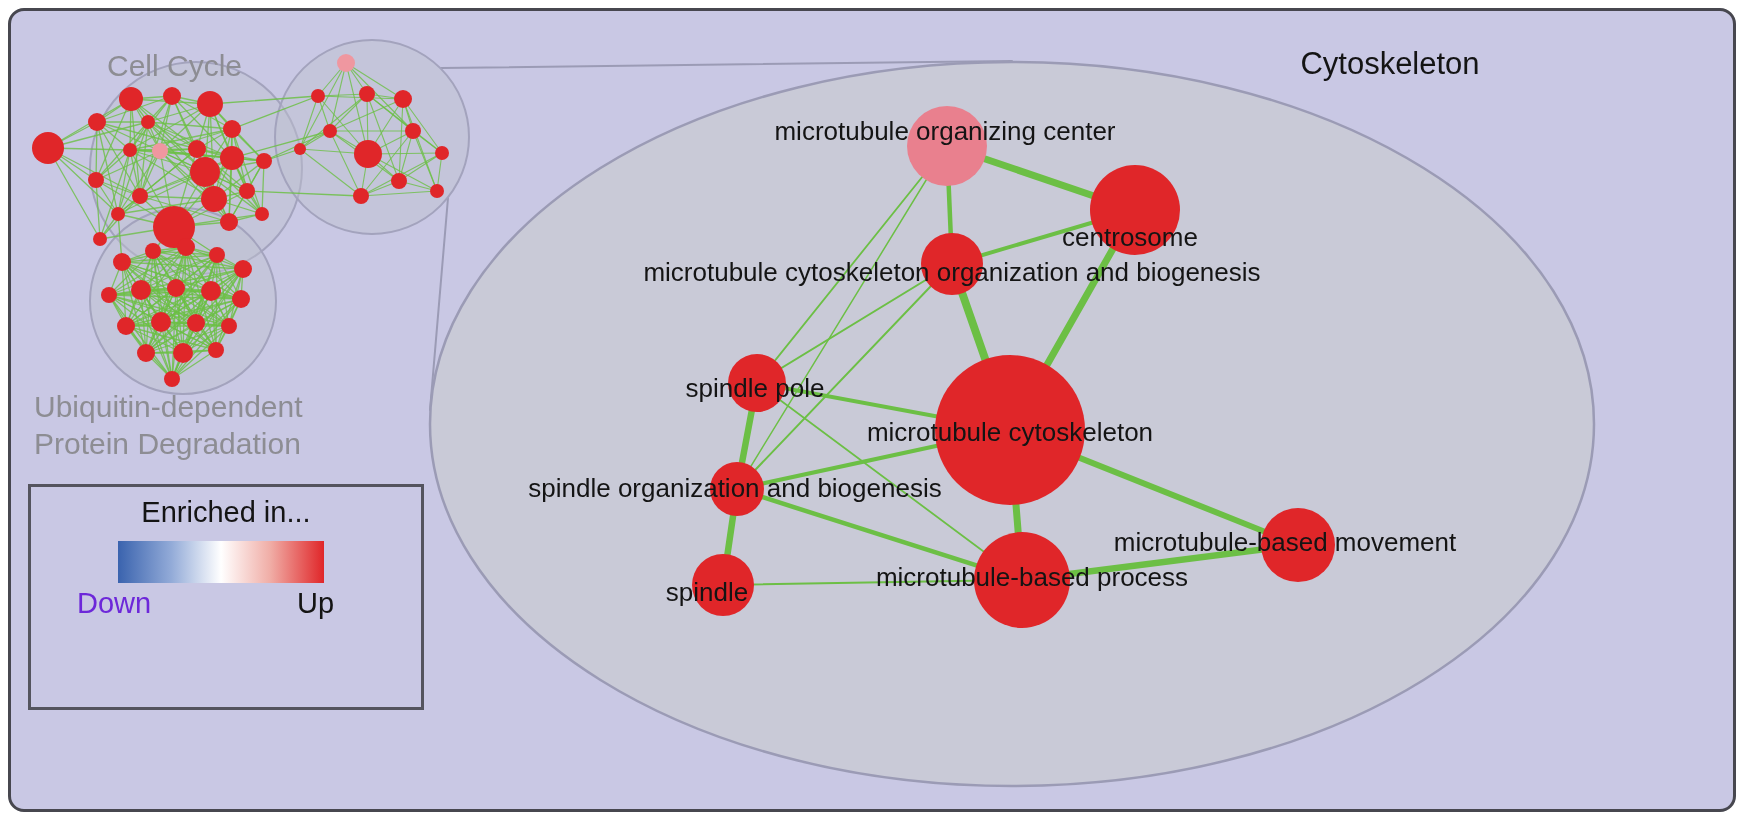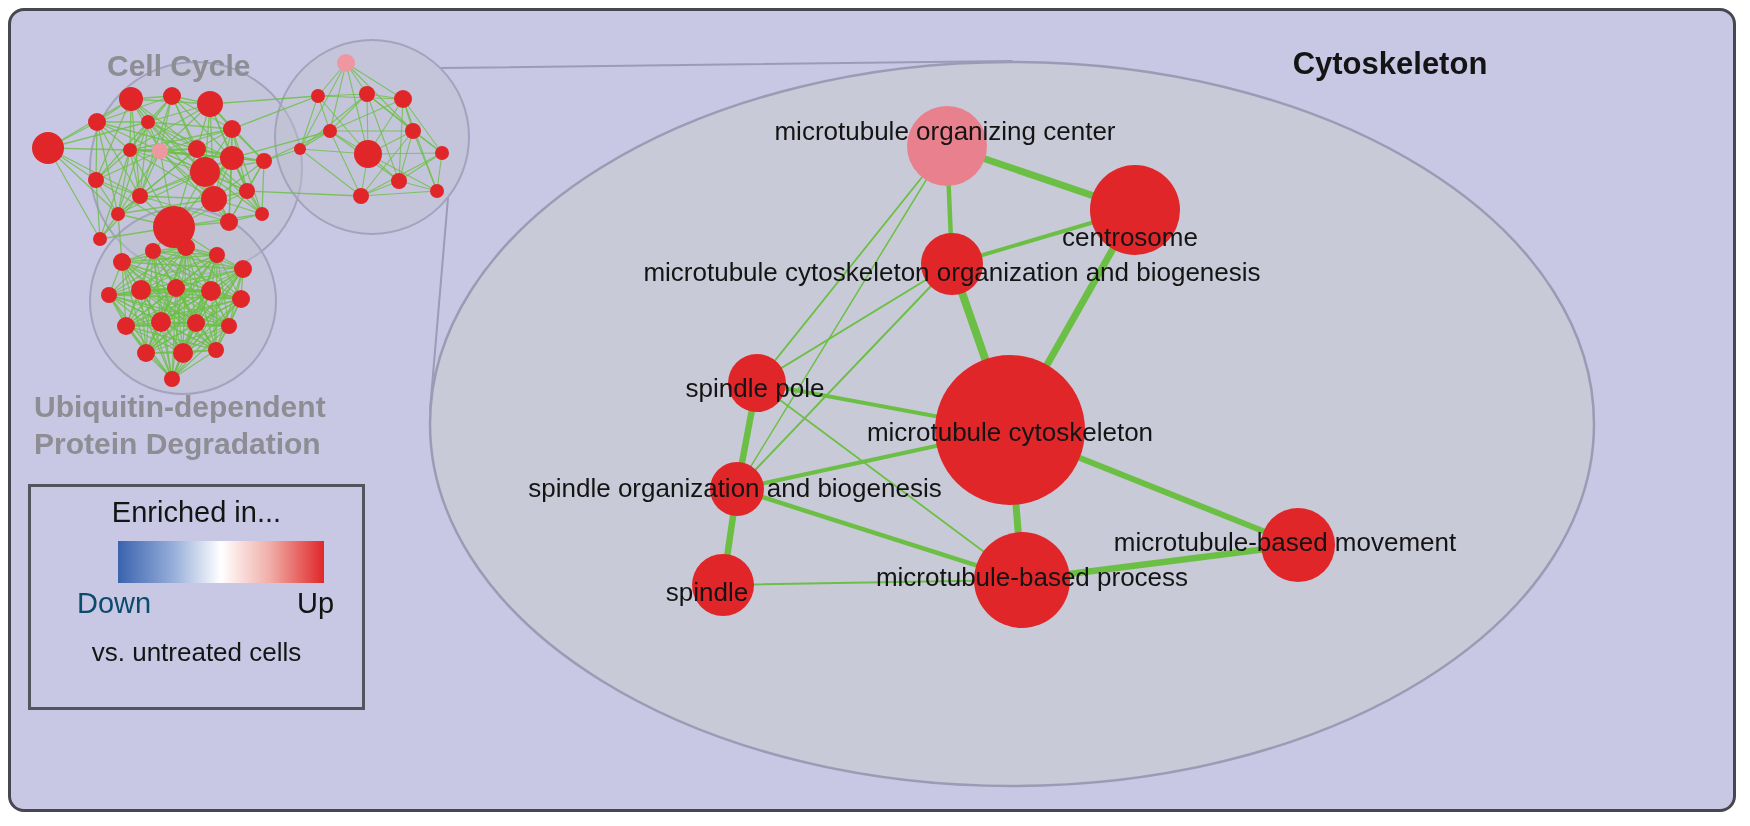--- a/index.html
+++ b/index.html
@@ -6,40 +6,40 @@
   body{
     width:1750px;height:826px;position:relative;background:#ffffff;
     font-family:"Liberation Sans", sans-serif;overflow:hidden;
   }
   .panel{
     position:absolute;left:8px;top:8px;width:1728px;height:804px;
     background:#c9c8e4;border:3px solid #47474f;border-radius:16px;
     box-sizing:border-box;
   }
   #net{position:absolute;left:0;top:0;width:1750px;height:826px;}
-  .overlay{position:absolute;white-space:pre;font-weight:bold;}
+  .overlay{position:absolute;white-space:pre;}
   .gray-label{color:#8d8d93;font-size:30px;line-height:37px;}
   .cell-cycle-label{left:107px;top:47px;}
   .ubiquitin-label{left:34px;top:388px;}
   .detail-title{
     left:1262px;top:45px;width:256px;text-align:center;
     color:#141414;font-size:31px;line-height:38px;white-space:normal;
   }
   .legend{
-    position:absolute;left:28px;top:484px;width:337px;height:226px;
+    position:absolute;left:28px;top:484px;width:396px;height:226px;
     border:3px solid #54545e;box-sizing:border-box;
   }
   .legend-title{
     position:absolute;top:9px;width:100%;text-align:center;
     font-size:29px;color:#141414;
   }
   .legend-grad{
     position:absolute;left:87px;top:54px;width:206px;height:42px;
   }
-  .legend-down{position:absolute;left:46px;top:100px;font-size:29px;color:#0c4a6e;}
+  .legend-down{position:absolute;left:46px;top:100px;font-size:29px;color:#6d28d9;}
   .legend-up{position:absolute;left:266px;top:100px;font-size:29px;color:#141414;}
   .legend-caption{
     position:absolute;top:150px;width:100%;text-align:center;
     font-size:26px;line-height:31px;color:#141414;
   }
 </style>
 </head>
 <body>
 
 <div class="panel"></div>
@@ -498,15 +498,14 @@
 <div class="overlay detail-title">
   <div>Cytoskeleton</div>
 </div>
 
 <div class="legend">
   <div class="legend-title">Enriched in...</div>
   <div class="legend-grad" id="legend-grad" style="background: linear-gradient(90deg, rgb(58, 99, 174) 0%, rgb(147, 171, 216) 26%, rgb(255, 255, 255) 50%, rgb(240, 173, 166) 74%, rgb(224, 38, 41) 100%);"></div>
   <div class="legend-down">Down</div>
   <div class="legend-up">Up</div>
   <div class="legend-caption">
-    <div>vs. untreated cells</div>
   </div>
 </div>
 
 </body></html>

